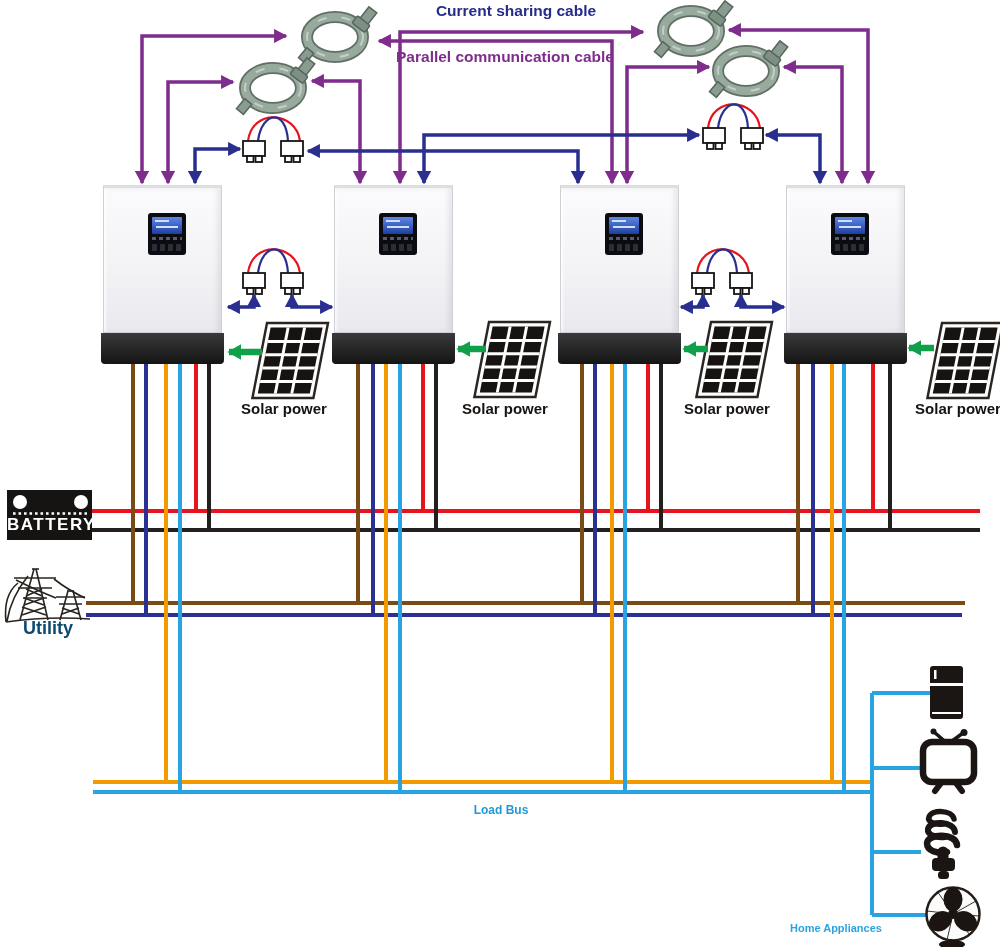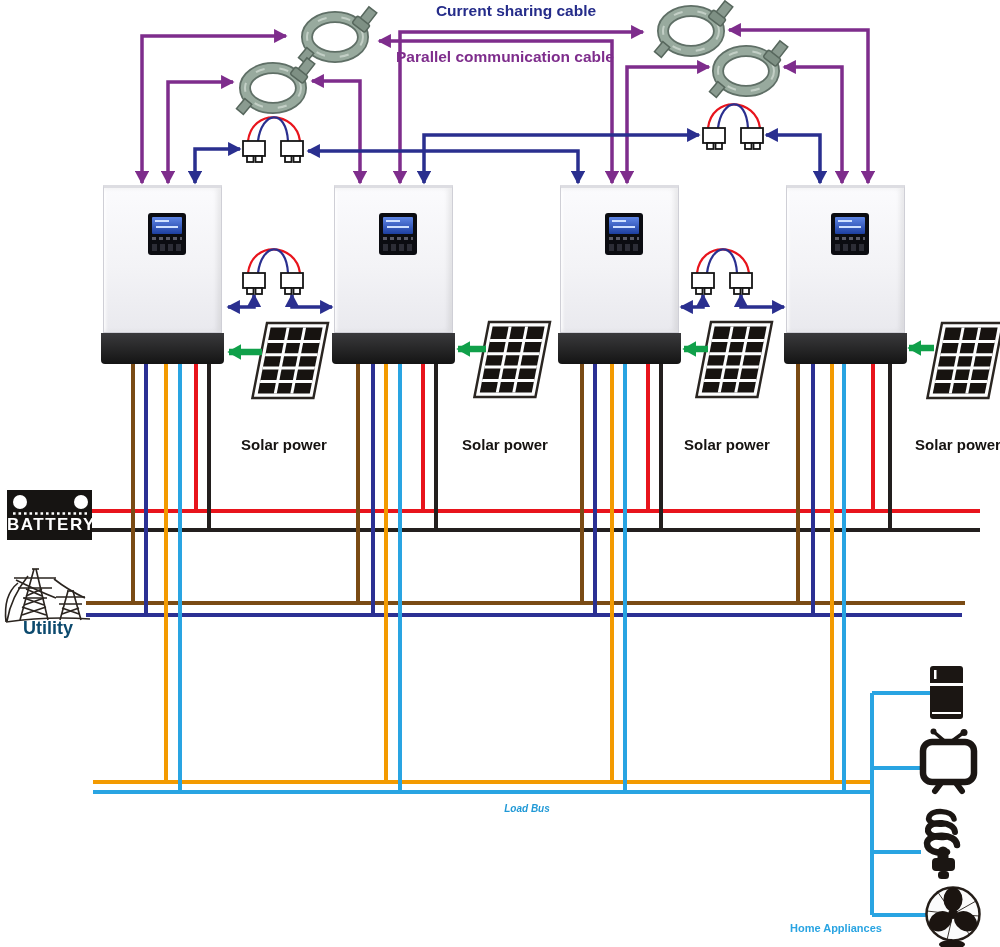--- a/index.html
+++ b/index.html
@@ -3,22 +3,22 @@
 <meta charset="utf-8">
 <style>
   html,body{margin:0;padding:0;background:#fff;}
   .stage{position:relative;width:1000px;height:947px;background:#ffffff;overflow:hidden;
          font-family:"Liberation Sans",sans-serif;}
   .stage svg{position:absolute;left:0;top:0;}
   
   .lbl{position:absolute;font-weight:bold;white-space:nowrap;}
   .lbl-cs{left:396px;top:2px;width:240px;text-align:center;font-size:15.5px;color:#252c8a;}
   .lbl-pc{left:385px;top:48px;width:240px;text-align:center;font-size:15.5px;color:#7e2d8c;}
-  .lbl-solar{top:400px;width:110px;text-align:center;font-size:15px;color:#161311;margin-top:36px;}
-  .lbl-loadbus{left:472px;top:803px;width:110px;text-align:center;font-size:10px;color:#2199d6;font-style:italic;}
+  .lbl-solar{top:400px;width:110px;text-align:center;font-size:15px;color:#161311;}
+  .lbl-loadbus{left:446px;top:803px;width:110px;text-align:center;font-size:12px;color:#2199d6;}
   .lbl-home{left:790px;top:922px;width:135px;text-align:left;font-size:11px;color:#29a4e2;}
   .lbl-utility{left:8px;top:618px;width:80px;text-align:center;font-size:18px;color:#0c4a6e;}
   .lbl-battery{left:7px;top:515px;width:85px;text-align:center;font-size:17px;color:#ffffff;letter-spacing:1.5px;}
   
   .inverter{position:absolute;top:185px;width:119px;height:148px;
             background:linear-gradient(180deg,#fbfbfd 0%,#f3f3f6 55%,#e9e9ee 100%);
             border:1px solid #cfcfd6;border-top:3px solid #dddde2;box-sizing:border-box;
             box-shadow:inset -4px 0 5px rgba(0,0,0,.07), inset 2px 0 3px rgba(255,255,255,.8);}
   .inv-black{position:absolute;top:333px;width:123px;height:31px;
              background:linear-gradient(180deg,#3a3a3c,#141414);border-radius:0 0 4px 4px;}

